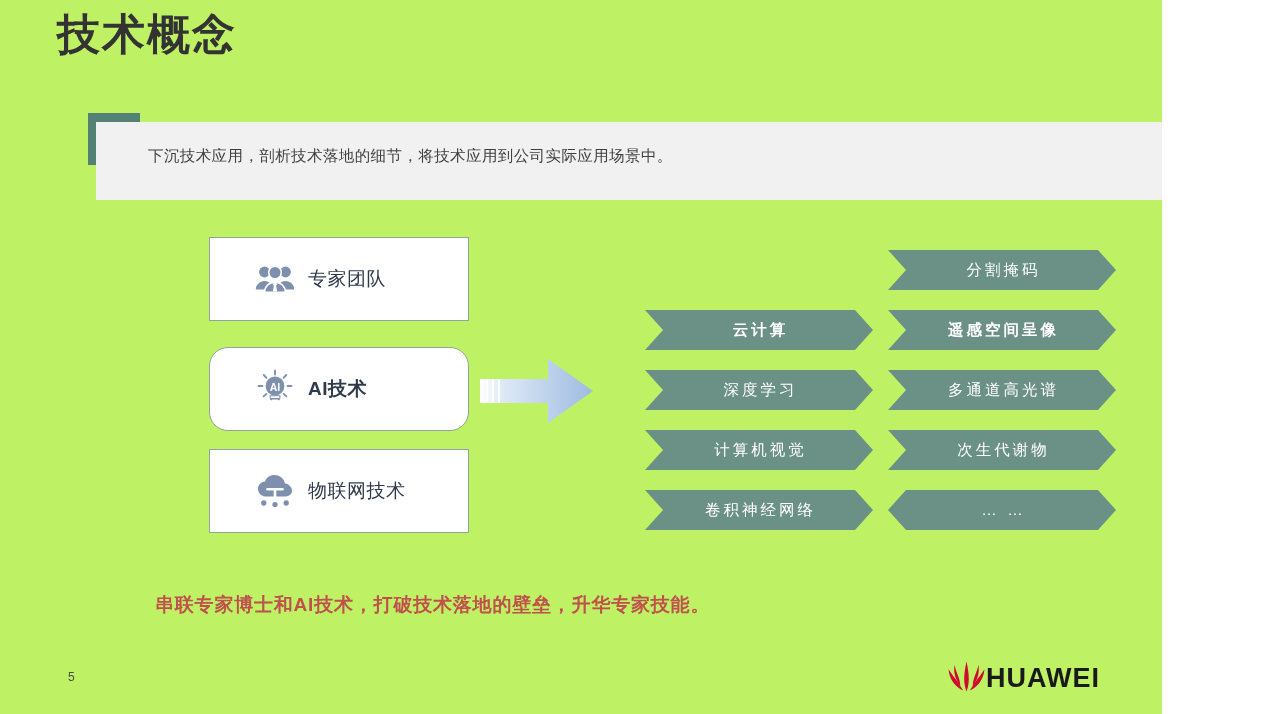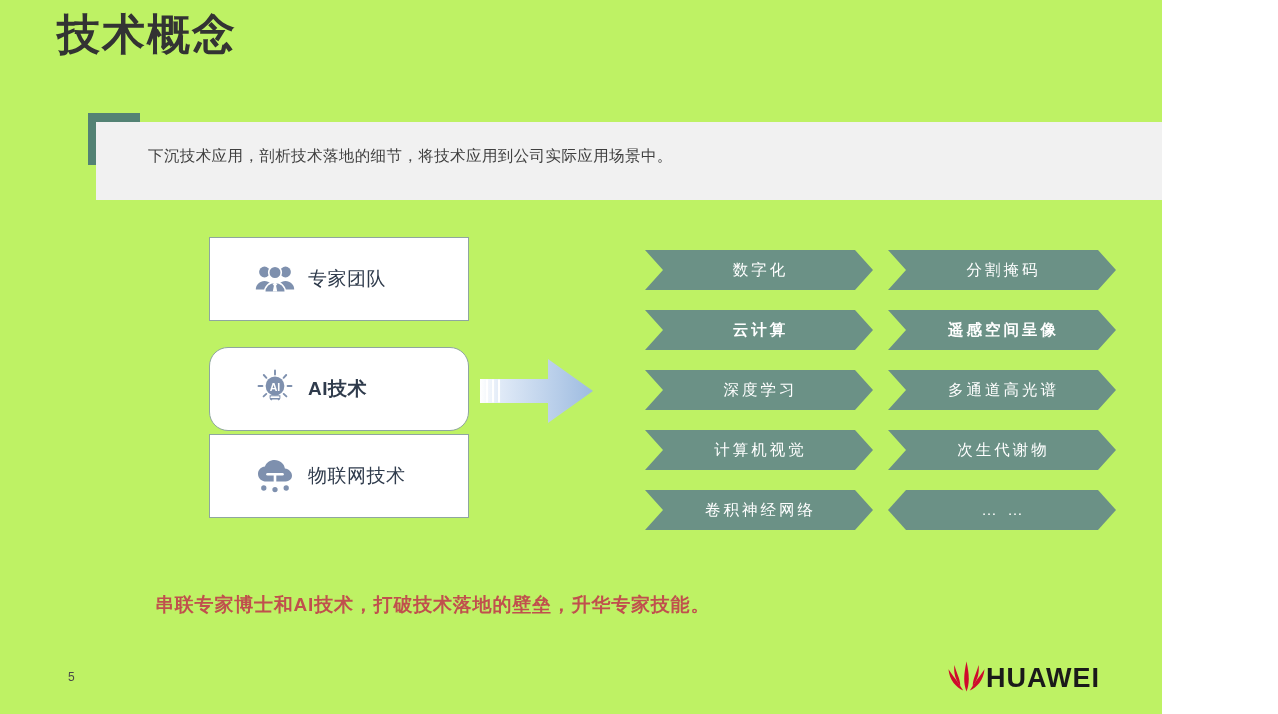--- a/index.html
+++ b/index.html
@@ -69,21 +69,21 @@
     height: 84px;
     border: 1px solid #8fa6a0;
     background: #ffffff;
     box-sizing: border-box;
     display: flex;
     align-items: center;
     margin-left: 44px;
   }
   #card-0 { top: 237px; }
   #card-1 { top: 347px; border-radius: 19px; }
-  #card-2 { top: 434px; text-align: center; }
+  #card-2 { top: 449px; text-align: center; }
 
   .card-icon {
     width: 62px;
     margin-left: 34px;
     display: flex;
     align-items: center;
     justify-content: center;
     flex: 0 0 auto;
   }
   .card-label {
@@ -250,21 +250,20 @@
       </defs>
       <path d="M0 22 H68 V2 L113 34 L68 66 V46 H0 Z" fill="url(#arrowGrad)"></path>
       <g stroke="#ffffff" stroke-width="2.1">
         <line x1="7" y1="22.5" x2="7" y2="45.5"></line>
         <line x1="13" y1="22.5" x2="13" y2="45.5"></line>
         <line x1="19" y1="22.5" x2="19" y2="45.5"></line>
       </g>
     </svg>
   </div>
 
-  <div class="tag chevron col-left row-0">数字化</div>
   <div class="tag chevron col-left row-1">云计算</div>
   <div class="tag chevron col-left row-2">深度学习</div>
   <div class="tag chevron col-left row-3">计算机视觉</div>
   <div class="tag chevron col-left row-4">卷积神经网络</div>
 
   <div class="tag chevron col-right row-0">分割掩码</div>
   <div class="tag chevron col-right row-1">遥感空间呈像</div>
   <div class="tag chevron col-right row-2">多通道高光谱</div>
   <div class="tag chevron col-right row-3">次生代谢物</div>
   <div class="tag hexagon col-right row-4">… …</div>

